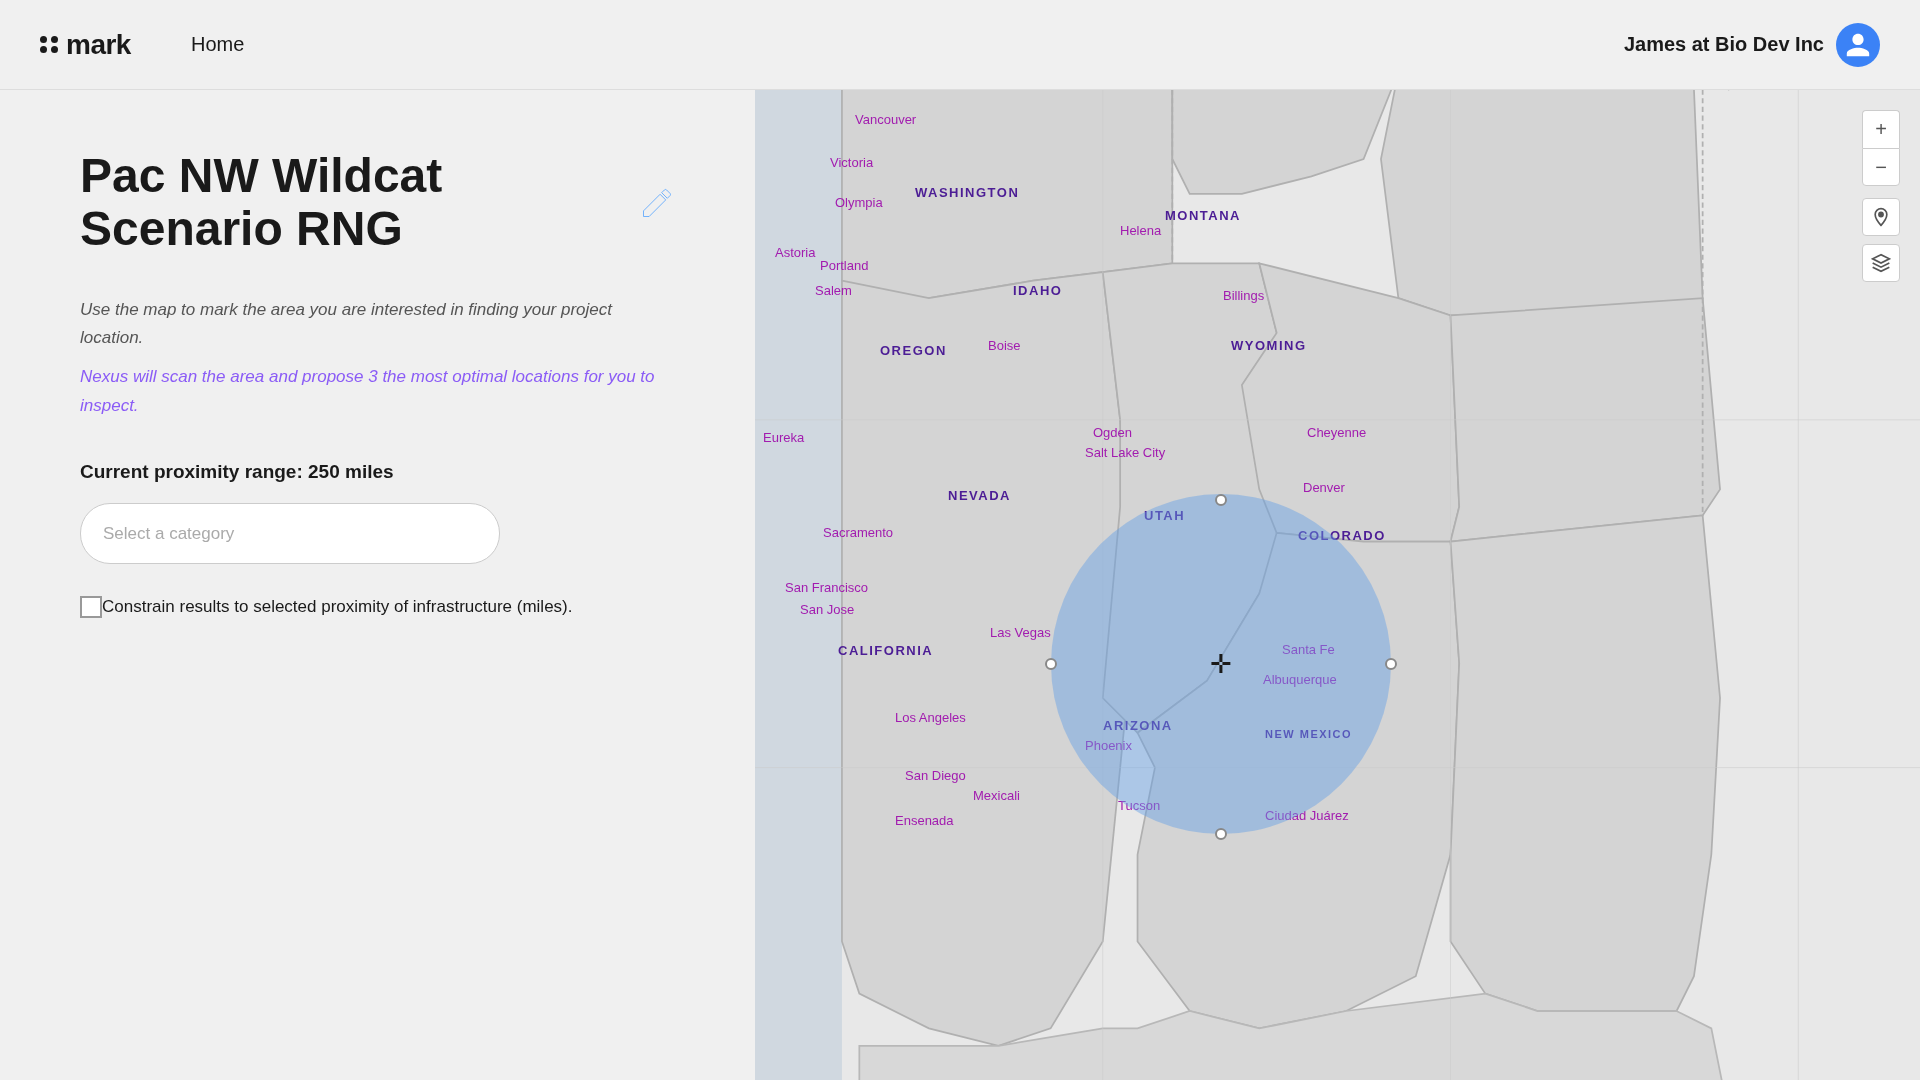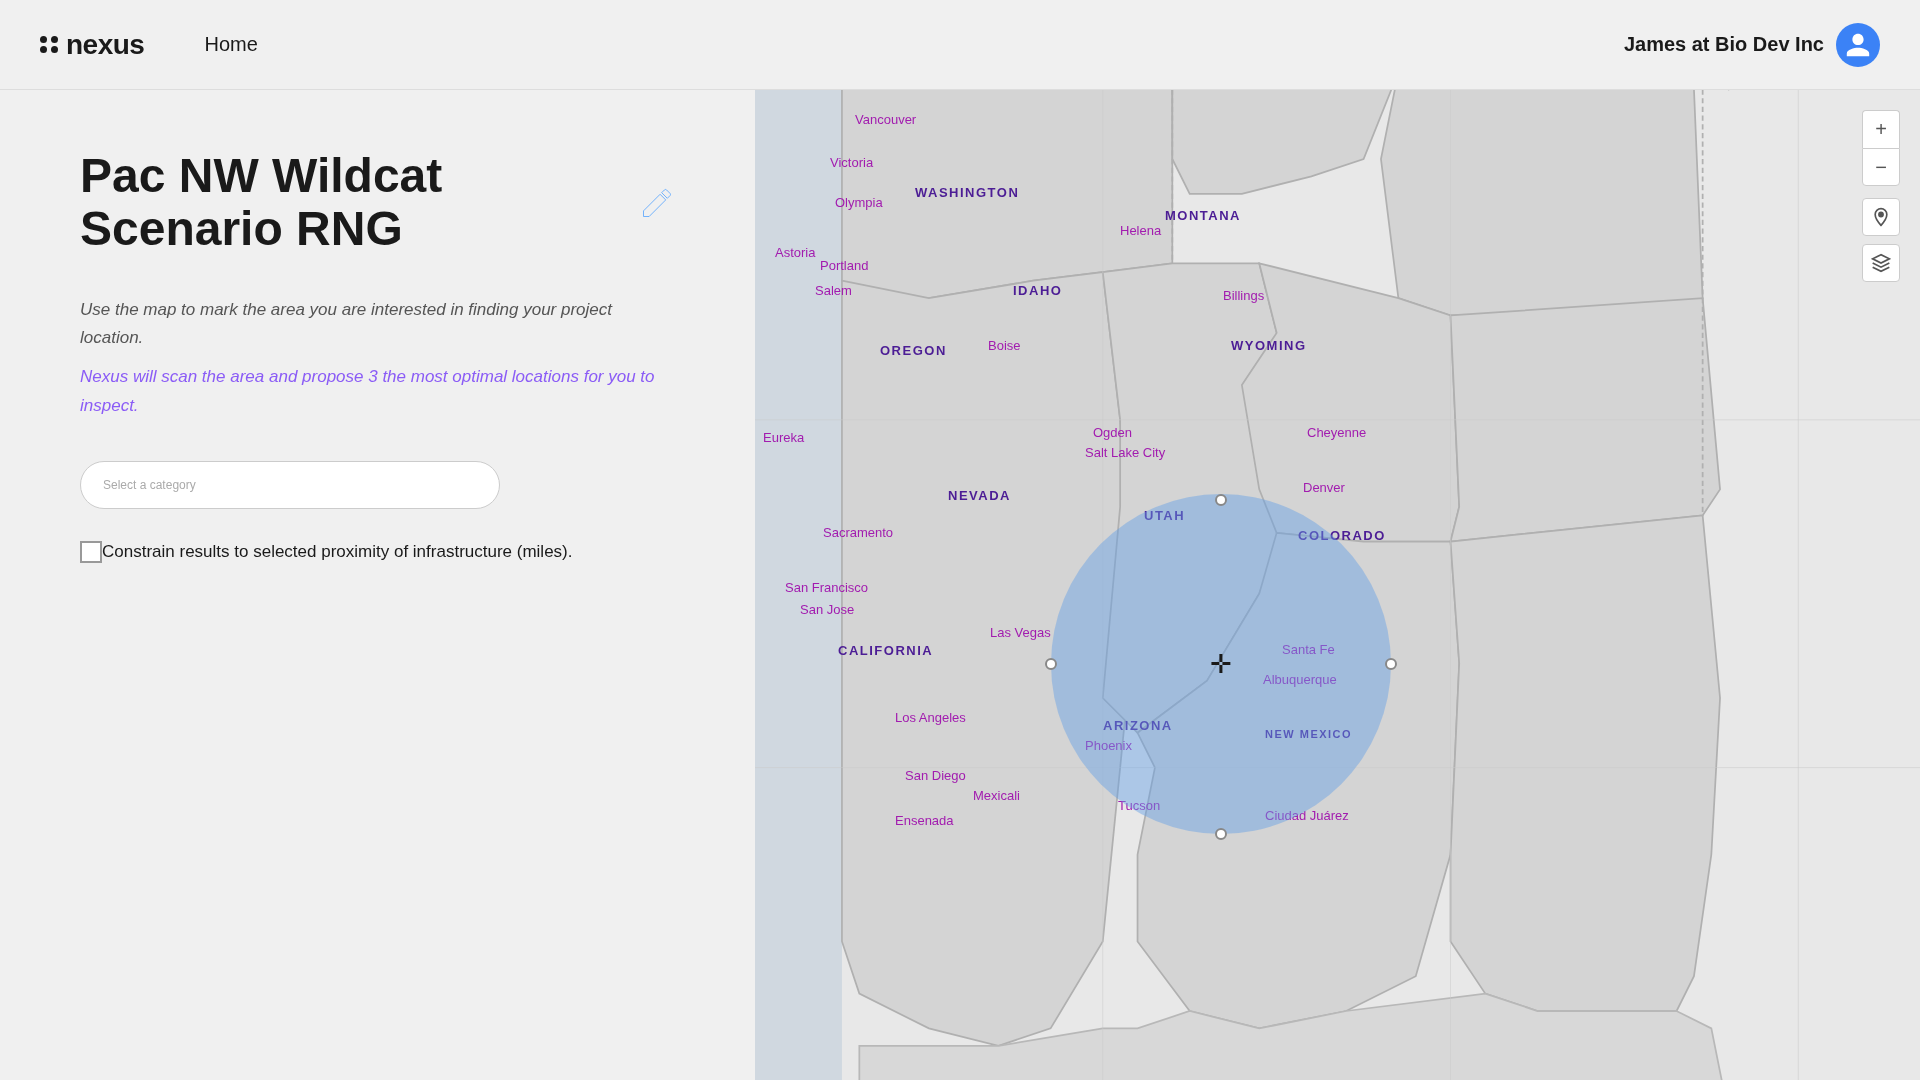--- a/index.html
+++ b/index.html
@@ -54,23 +54,23 @@
     .description {
       font-size: 17px; color: #555; font-style: italic; line-height: 1.7; margin-bottom: 10px;
     }
     .description-secondary {
       font-size: 17px; color: #8b5cf6; font-style: italic; line-height: 1.7; margin-bottom: 40px;
     }
     .proximity-label {
       font-size: 19px; font-weight: 700; color: #1a1a1a; margin-bottom: 20px;
     }
     .category-select {
-      width: 100%; max-width: 420px; height: 48px; border: 1.5px solid #ccc;
+      width: 100%; max-width: 420px; height: 61px; border: 1.5px solid #ccc;
       border-radius: 30px; background: white; padding: 0 22px;
-      font-size: 12px; color: #aaa; outline: none; cursor: pointer;
+      font-size: 17px; color: #aaa; outline: none; cursor: pointer;
       display: flex; align-items: center; margin-bottom: 30px;
       appearance: none;
     }
     .category-select::placeholder { color: #aaa; }
     .checkbox-row {
       display: flex; align-items: flex-start; margin-top: 10px;
     }
     .checkbox-custom {
       width: 22px; height: 22px; border: 2px solid #999;
       background: white; flex-shrink: 0; margin-top: 2px; cursor: pointer;
@@ -167,21 +167,21 @@
 
 <header class="header">
   <div style="display:flex; align-items:center; gap: 60px;">
     <div class="logo">
       <div class="logo-dots">
         <div class="logo-dot"></div>
         <div class="logo-dot"></div>
         <div class="logo-dot"></div>
         <div class="logo-dot"></div>
       </div>
-      <span>nexus</span>
+      <span>mark</span>
     </div>
     <a class="nav-home">Home</a>
   </div>
   <div class="user-section">
     <span class="user-name">James at Bio Dev Inc</span>
     <div class="user-avatar">
       <svg viewBox="0 0 24 24">
         <path d="M12 12c2.7 0 4.8-2.1 4.8-4.8S14.7 2.4 12 2.4 7.2 4.5 7.2 7.2 9.3 12 12 12zm0 2.4c-3.2 0-9.6 1.6-9.6 4.8v2.4h19.2v-2.4c0-3.2-6.4-4.8-9.6-4.8z"></path>
       </svg>
     </div>
@@ -196,20 +196,21 @@
       <div class="edit-icon">
         <svg viewBox="0 0 24 24">
           <path d="M3 17.25V21h3.75L17.81 9.94l-3.75-3.75L3 17.25zM20.71 7.04c.39-.39.39-1.02 0-1.41l-2.34-2.34a1 1 0 00-1.41 0l-1.83 1.83 3.75 3.75 1.83-1.83z" stroke="#4a9eff" stroke-width="0.5"></path>
         </svg>
       </div>
     </div>
 
     <p class="description">Use the map to mark the area you are interested in finding your project location.</p>
     <p class="description-secondary">Nexus will scan the area and propose 3 the most optimal locations for you to inspect.</p>
 
+    <div class="proximity-label">Current proximity range: 250 miles</div>
 
     <select class="category-select" style="color: rgb(170, 170, 170);"><option value="" disabled="" selected="">Select a category</option></select>
 
     <div class="checkbox-row">
       <div class="checkbox-custom"></div>
       <label class="checkbox-label">Constrain results to selected proximity of infrastructure (miles).</label>
     </div>
   </div>
 
   <div class="map-panel">

